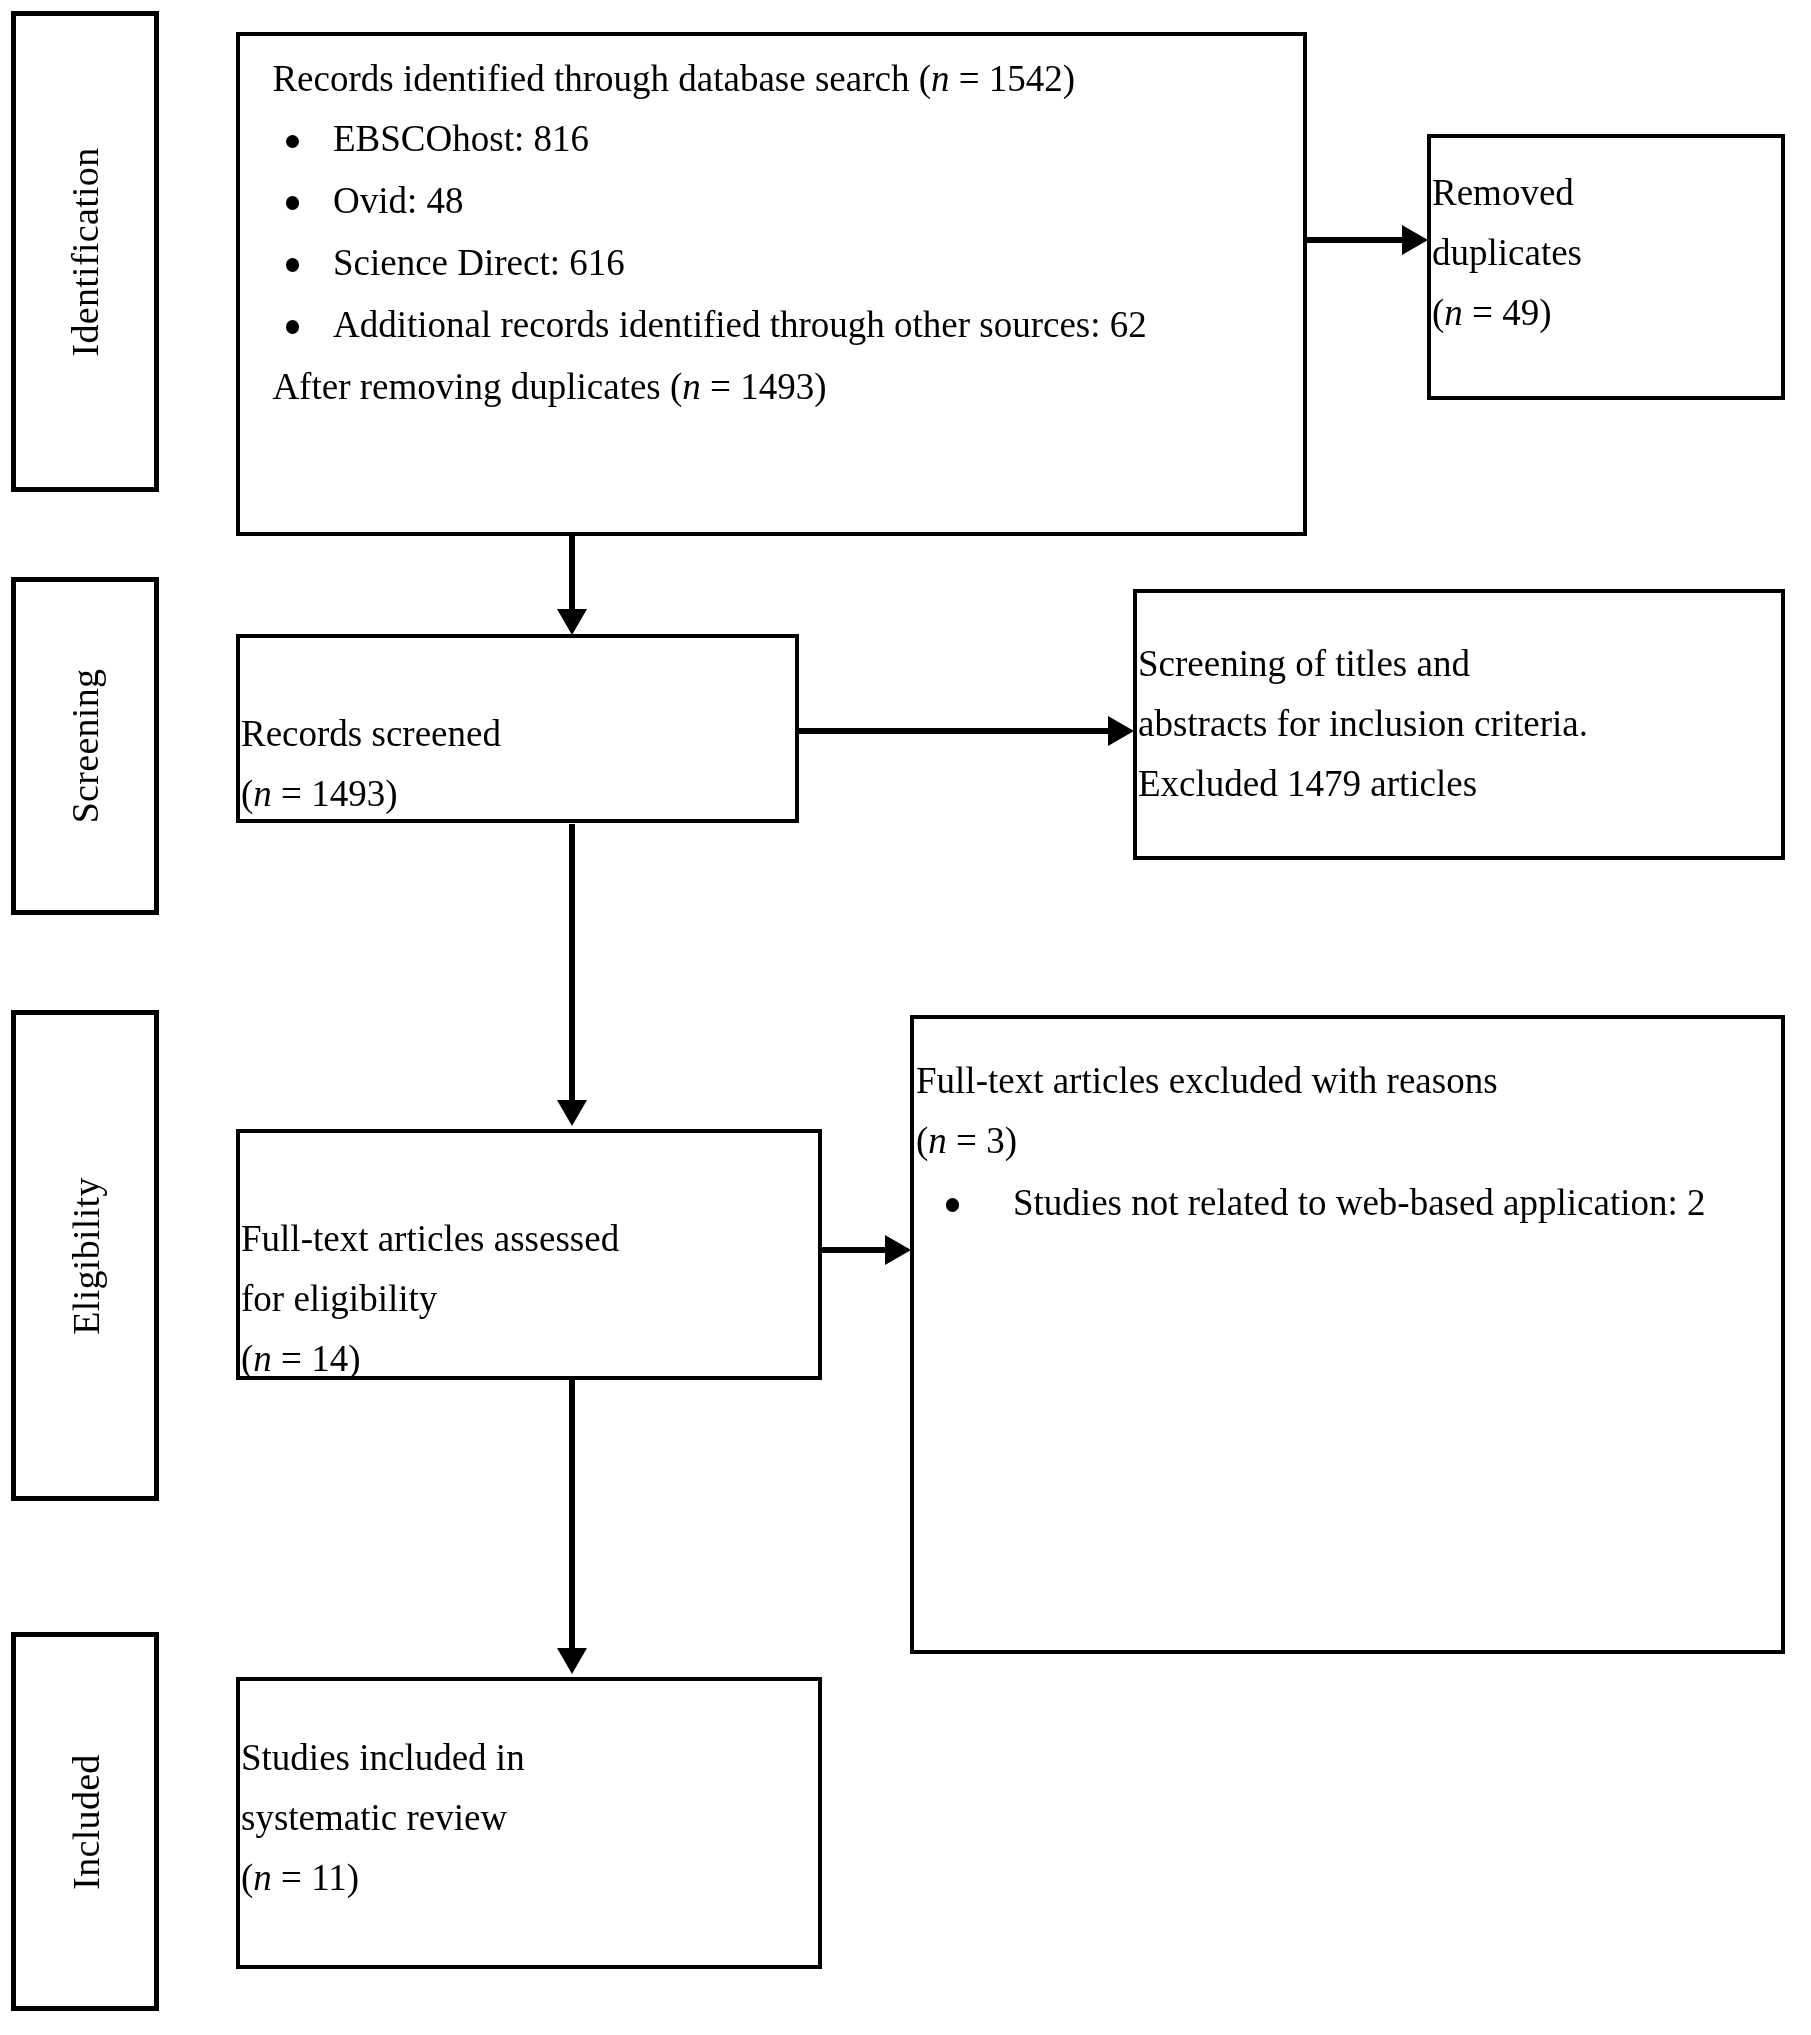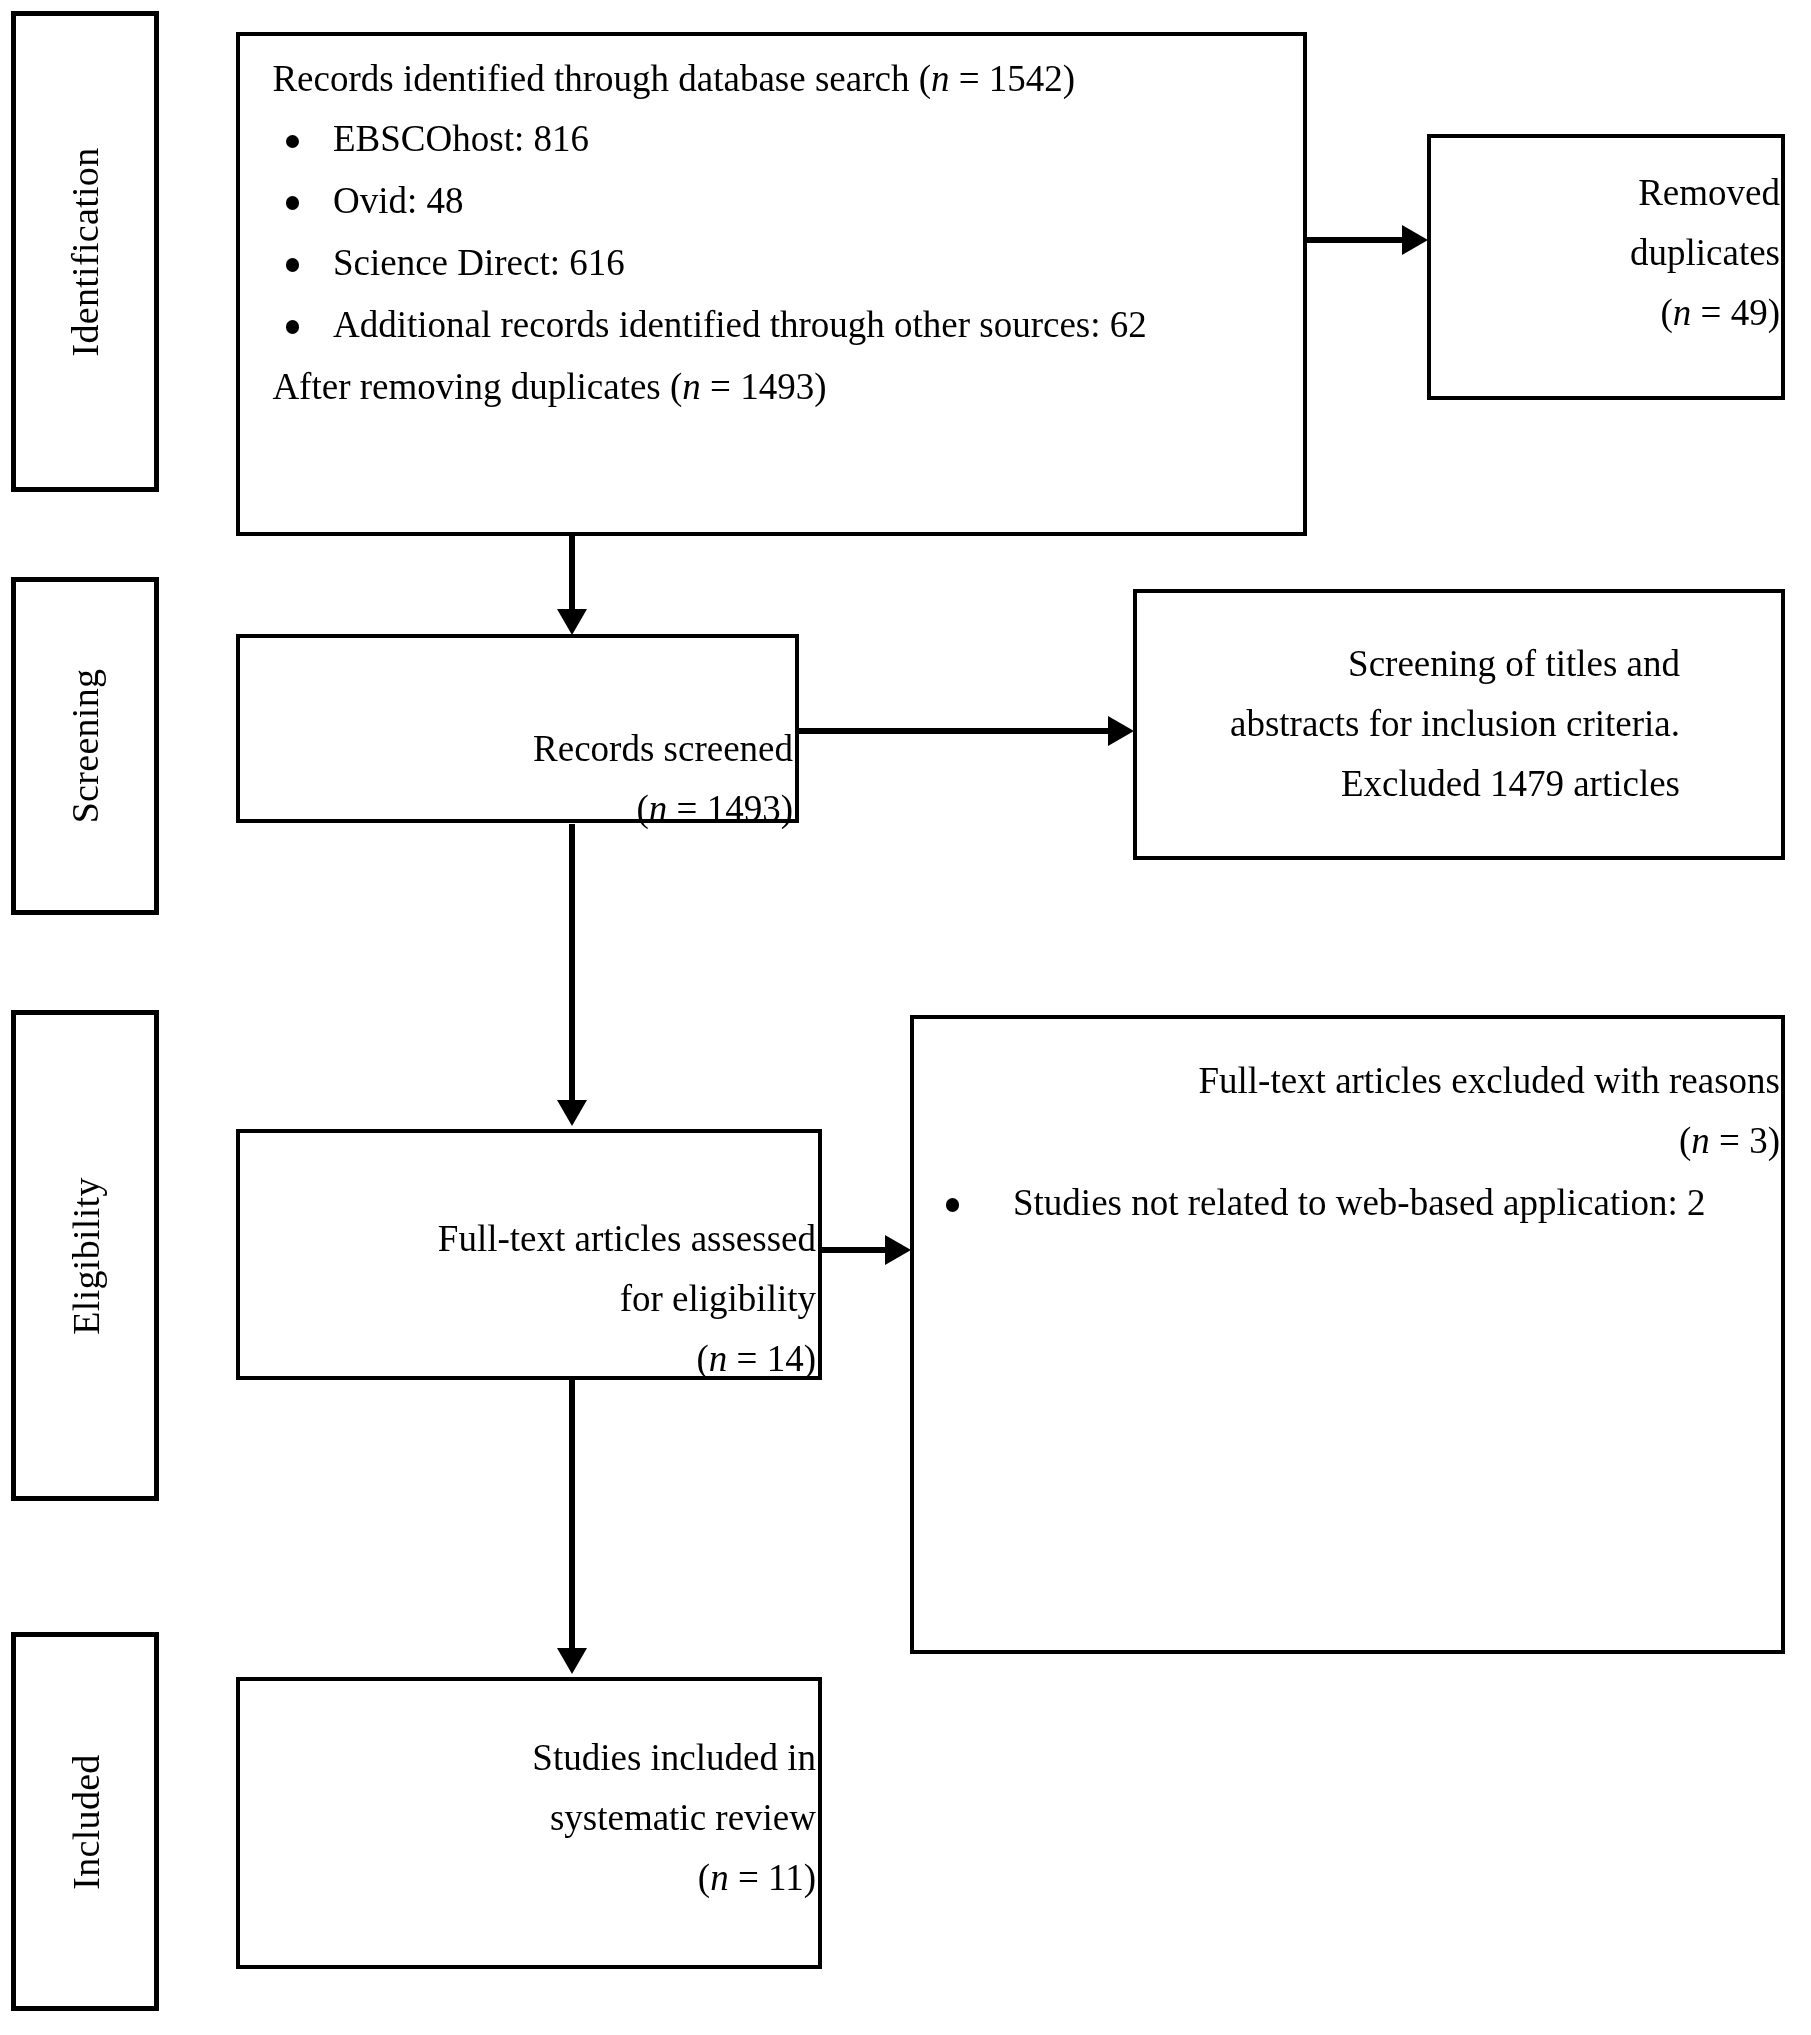--- a/index.html
+++ b/index.html
@@ -43,21 +43,21 @@
     letter-spacing: 0.3px;
   }
 
   
   .boxtext {
     position: absolute;
     box-sizing: border-box;
     font-size: 37px;
     line-height: 1.62;
   }
-  .center { text-align: right; padding-left: 8px; }
+  .center { text-align: left; }
   .lead { text-align: left; }
 
   .italic-n { font-style: italic; }
 
   
   ul.bullets {
     list-style: none;
     margin: 0;
     padding: 0;
   }
@@ -159,21 +159,21 @@
   </div>
 
   <div class="hline" style="left:1307px; top:237px; width:97px; height:5.6px;"></div>
   <div class="arrow-right" style="left:1402px; top:225px;"></div>
 
   <div class="vline" style="left:569px; top:536px; width:5.6px; height:82px;"></div>
   <div class="arrow-down" style="left:557px; top:609px;"></div>
 
   <div class="box" style="left:236px; top:634px; width:563px; height:189px;">
   </div>
-  <div class="boxtext center" style="left:241px; top:719px; width:552px;">
+  <div class="boxtext center" style="left:241px; top:704px; width:552px;">
     <div>Records screened</div>
     <div>
       <span>(</span><span class="italic-n">n</span><span> = 1493)</span>
     </div>
   </div>
 
   <div class="box" style="left:1133px; top:589px; width:652px; height:271px;">
   </div>
   <div class="boxtext center" style="left:1138px; top:634px; width:542px;">
     <div>Screening of titles and</div>

